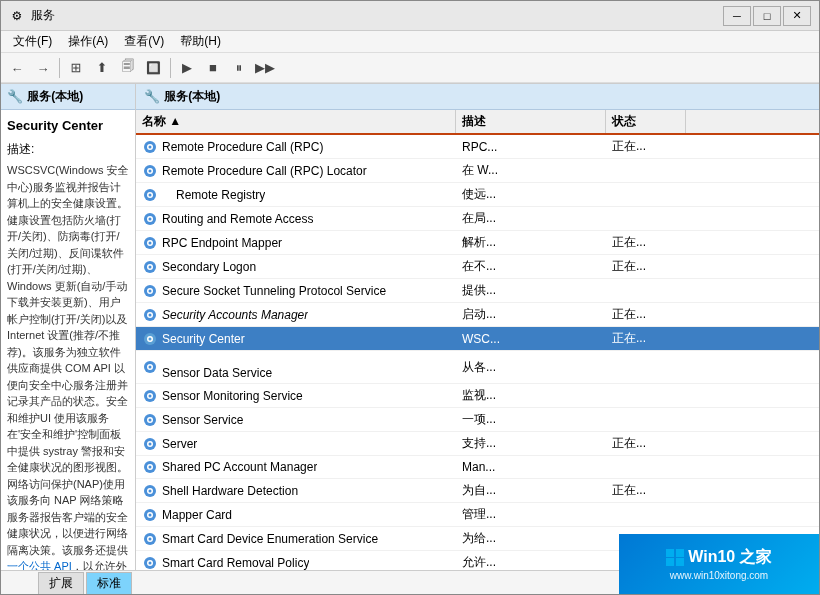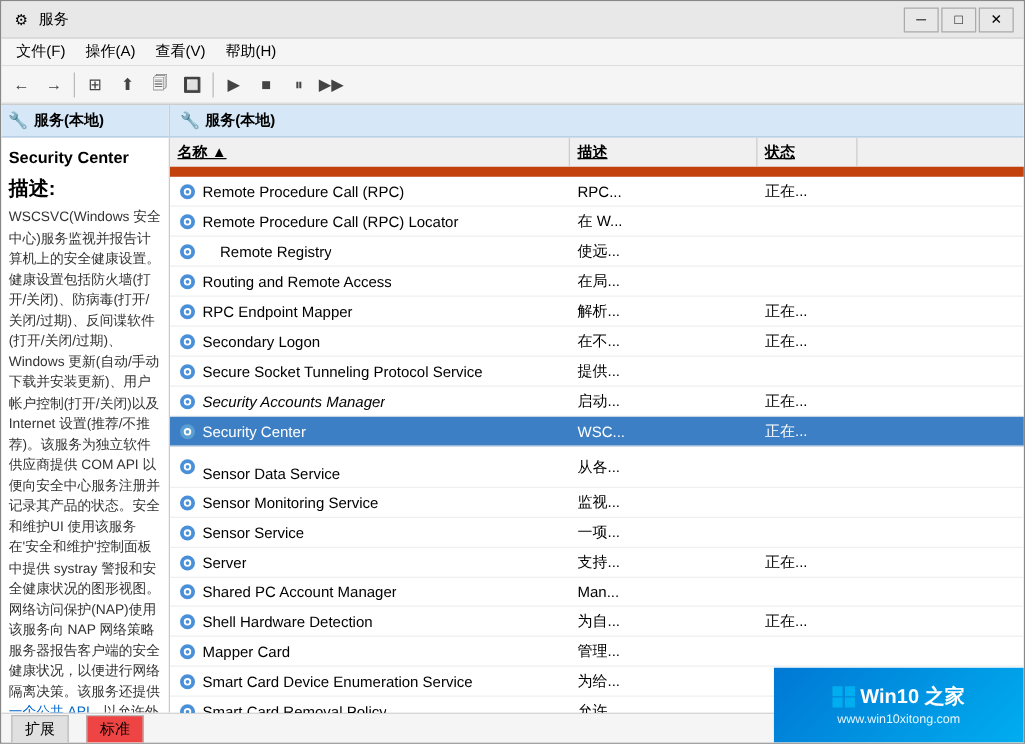--- a/index.html
+++ b/index.html
@@ -119,23 +119,23 @@
       flex: 1;
       overflow: hidden;
     }
     .service-title {
       font-weight: bold;
       font-size: 13px;
       margin-bottom: 8px;
       color: #000;
     }
     .service-desc-label {
-      font-weight: bold;
+      font-weight: normal;
       margin-bottom: 4px;
-      font-size: 16px;
+      font-size: 12px;
     }
     .service-desc-text {
       font-size: 11px;
       line-height: 1.5;
       color: #333;
     }
     .service-desc-text a {
       color: #0066cc;
       text-decoration: underline;
     }
@@ -160,25 +160,24 @@
 
     
     .services-table {
       flex: 1;
       overflow-y: auto;
       overflow-x: hidden;
     }
     .table-header {
       display: flex;
       background: #f0f0f0;
-      border-bottom: 8px solid #c2410c;
+      border-bottom: 2px solid #c2410c;
       position: sticky;
       top: 0;
       z-index: 1;
-      text-decoration: underline;
     }
     .col-header {
       padding: 3px 6px;
       font-size: 12px;
       font-weight: bold;
       border-right: 1px solid #ccc;
       cursor: pointer;
       user-select: none;
       white-space: nowrap;
       overflow: hidden;
@@ -229,32 +228,33 @@
     .status-bar {
       height: 26px;
       background: #f5f5f5;
       border-top: 1px solid #ccc;
       display: flex;
       align-items: center;
       padding: 0 8px;
     }
     .tab-bar {
       display: flex;
-      gap: 14px;
+      gap: 2px;
+      margin-left: 29px;
     }
     .tab {
       padding: 2px 10px;
       background: #e0e0e0;
       border: 1px solid #bbb;
       border-bottom: none;
       cursor: pointer;
       font-size: 12px;
     }
     .tab.active {
-      background: #ef4444;
+      background: #7dd3fc;
       border-bottom: 1px solid #fff;
     }
 
     
     .watermark {
       position: absolute;
       bottom: 0;
       right: 0;
       background: linear-gradient(135deg, #0078d4 0%, #00adef 100%);
       width: 200px;

